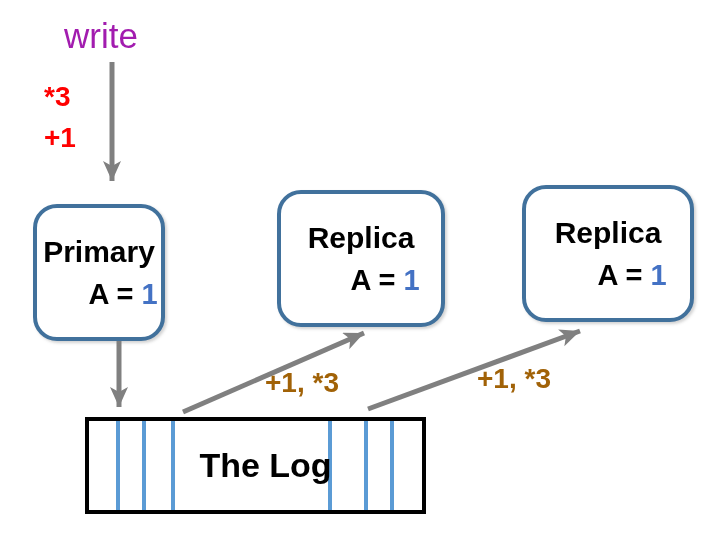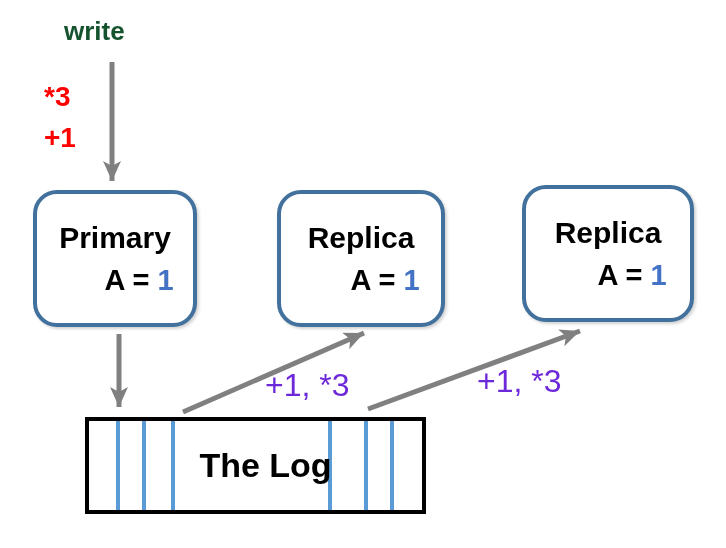--- a/index.html
+++ b/index.html
@@ -20,23 +20,23 @@
     left: 0;
     top: 0;
     width: 726px;
     height: 548px;
     pointer-events: none;
   }
   .write-label {
     position: absolute;
     left: 64px;
     top: 16px;
-    font-size: 26px;
-    font-weight: 700;
-    color: #14532d;
+    font-size: 35px;
+    font-weight: 400;
+    color: #a21caf;
   }
   .write-ops {
     position: absolute;
     left: 44px;
     top: 76px;
     font-size: 28px;
     font-weight: 700;
     color: #ff0000;
     line-height: 41px;
   }
@@ -46,21 +46,21 @@
     background: #ffffff;
     border: 4px solid #41719c;
     border-radius: 24px;
     display: flex;
     flex-direction: column;
     align-items: center;
     justify-content: center;
     gap: 13px;
     box-shadow: 2px 2px 3px rgba(130,130,130,0.35);
   }
-  .node-primary  { left: 33px;  top: 190px; width: 164px; height: 137px; }
+  .node-primary  { left: 33px;  top: 204px; width: 132px; height: 137px; }
   .node-replica1 { left: 277px; top: 190px; width: 168px; height: 137px; }
   .node-replica2 { left: 522px; top: 185px; width: 172px; height: 137px; }
   .node-title {
     font-size: 30px;
     font-weight: 700;
     color: #000000;
     line-height: 1;
   }
   .node-state {
     font-size: 29px;
@@ -97,23 +97,23 @@
     display: flex;
     align-items: center;
     justify-content: center;
     font-size: 34px;
     font-weight: 700;
     color: #000000;
     padding-left: 28px;
   }
   .repl-label {
     position: absolute;
-    font-size: 32px;
-    font-weight: 400;
-    color: #6d28d9;
+    font-size: 28px;
+    font-weight: 700;
+    color: #a16207;
     line-height: 1;
     white-space: pre;
   }
   .repl-label-1 { left: 265px; top: 369px; }
   .repl-label-2 { left: 477px; top: 365px; }
 </style>
 </head>
 <body>
 
 <div class="stage">

